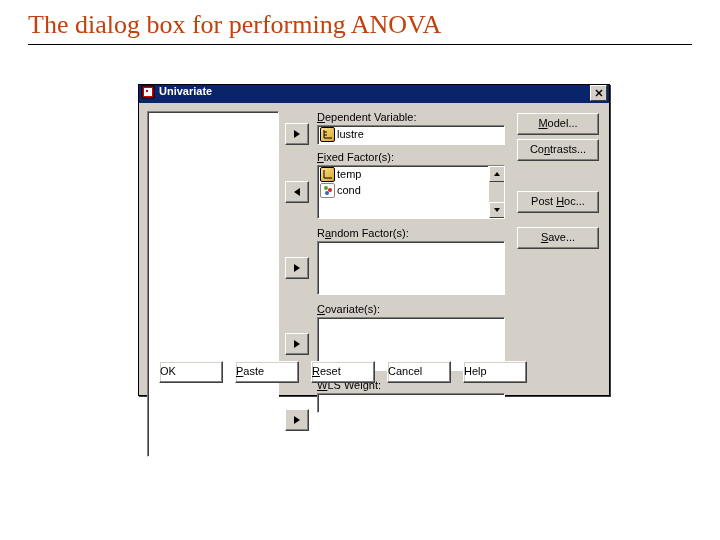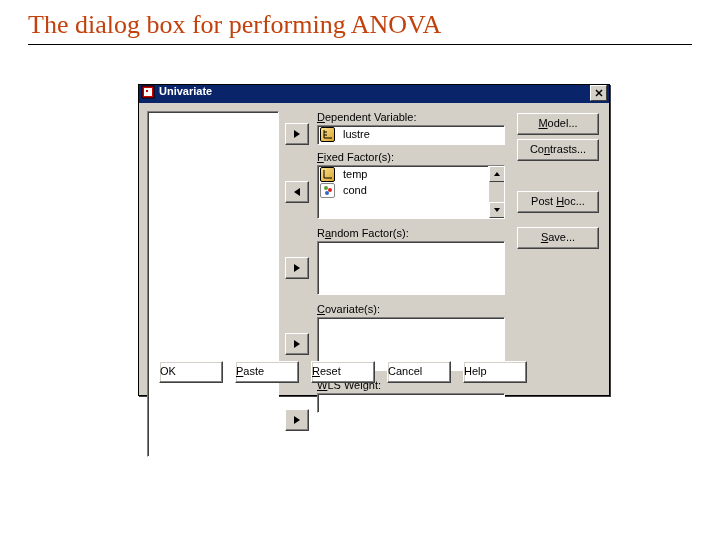--- a/index.html
+++ b/index.html
@@ -146,21 +146,21 @@
     border-right: 1px solid #fff;
     border-bottom: 1px solid #fff;
     box-shadow: inset 1px 1px 0 #404040;
     overflow: hidden;
   }
   .var-row {
     display: flex;
     align-items: center;
     height: 16px;
     padding-left: 2px;
-    gap: 8px;
+    gap: 2px;
   }
   .var-icon {
     width: 13px;
     height: 13px;
     border: 1px solid #000;
     display: flex;
     align-items: center;
     justify-content: center;
     font-size: 9px;
     font-weight: bold;

